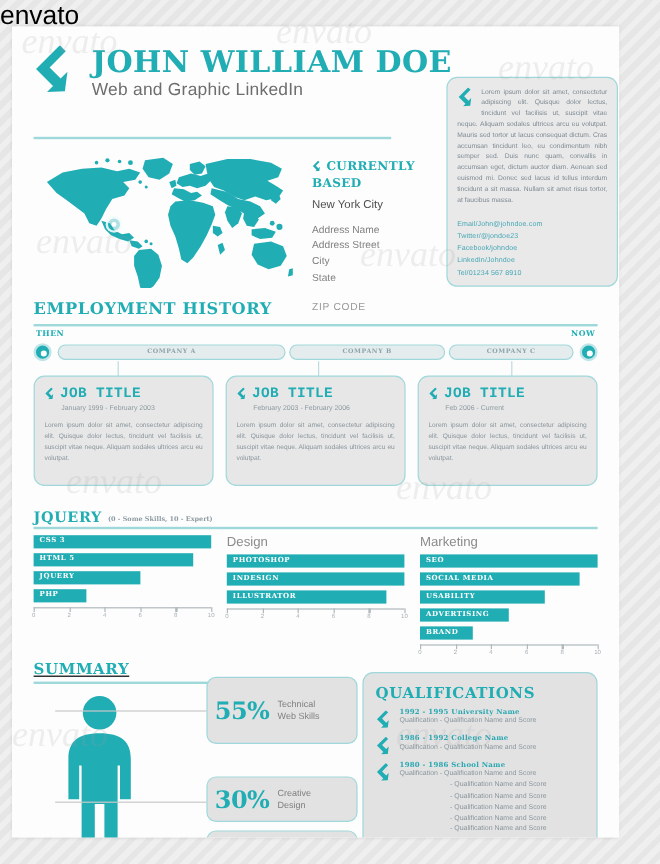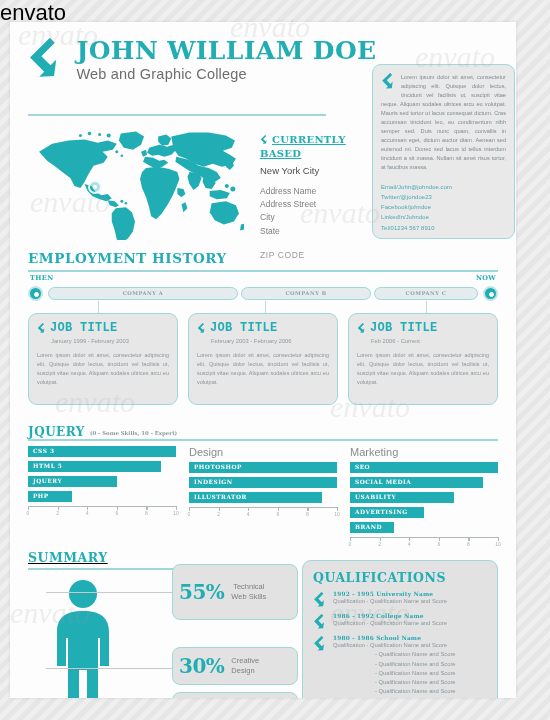--- a/index.html
+++ b/index.html
@@ -71,21 +71,21 @@
   }
   .map-pin:after{
     content:""; position:absolute; left:3px; top:3px;
     width:4px;height:4px;border-radius:50%;background:#fff;
   }
 
   
   .based { position: absolute; left: 250px; top: 112px; width: 100px; }
   .based-head {
     color: #21adb4; font-family: "DejaVu Serif", serif; font-weight: bold;
-    font-size: 10px; letter-spacing: 0.3px; line-height: 1.25; text-decoration: underline;
+    font-size: 10px; letter-spacing: 0.3px; line-height: 1.25;
   }
   .based-head .arr { display:inline-block; vertical-align:-1px; margin-right:3px; }
   .based-city { font-size: 9.5px; color: #4e4e4e; margin-top: 5px; }
   .based-addr { font-size: 8.5px; color: #808080; margin-top: 9px; line-height: 1.55; }
   .based-zip { font-size: 8.5px; color: #9a9a9a; margin-top: 12px; letter-spacing:0.6px; }
 
   
   .intro-box {
     position: absolute; left: 362px; top: 42px;
     width: 143px; height: 175px;
@@ -209,21 +209,21 @@
 <div class="page">
 
   <div class="header">
     <span class="arrow-big">
       <svg width="38" height="40" viewBox="0 0 38 40">
         <path d="M6 4 L13 4 L13 23 L26 23 L26 15 L36 28 L26 39 L26 32 L6 32 Z" fill="#21adb4" transform="rotate(45 19 21)"></path>
       </svg>
     </span>
     <span class="name-block">
       <div class="name">JOHN WILLIAM DOE</div>
-      <div class="subtitle">Web and Graphic College</div>
+      <div class="subtitle">Web and Graphic LinkedIn</div>
     </span>
   </div>
   <div class="hdr-rule"></div>
 
   <div class="map-wrap">
     <svg viewBox="0 0 420 220" preserveAspectRatio="xMidYMid meet">
       <g fill="#21adb4">
 
         <path d="M14,52 L40,36 L72,30 L104,28 L130,34 L150,30 L168,36 L160,48 L140,52
                  L150,62 L142,74 L122,80 L112,96 L104,112 L96,124 L84,120 L76,104
@@ -468,21 +468,21 @@
         <circle cx="37" cy="16" r="14" fill="#21adb4"></circle>
         <path d="M37 33 C19 33 11 40 11 54 L11 88 L20 88 L20 60 L22 60 L22 128
                  L33 128 L33 92 L41 92 L41 128 L52 128 L52 60 L54 60 L54 88 L63 88
                  L63 54 C63 40 55 33 37 33 Z" fill="#21adb4"></path>
       </svg>
     </div>
 
     <div class="sum-line" style="left:18px;  top:42px;  width:126px;"></div>
     <div class="sum-line" style="left:18px;  top:118px; width:126px;"></div>
 
-    <div class="pct-box" style="left:144px; top:14px; width:126px; height:56px;text-align:center;">
+    <div class="pct-box" style="left:144px; top:14px; width:126px; height:56px;">
       <span class="pct-num">55%</span>
       <span class="pct-lbl">
         <span>Technical</span><br>
         <span>Web Skills</span>
       </span>
     </div>
 
     <div class="pct-box" style="left:144px; top:97px; width:126px; height:38px;">
       <span class="pct-num">30%</span>
       <span class="pct-lbl">

